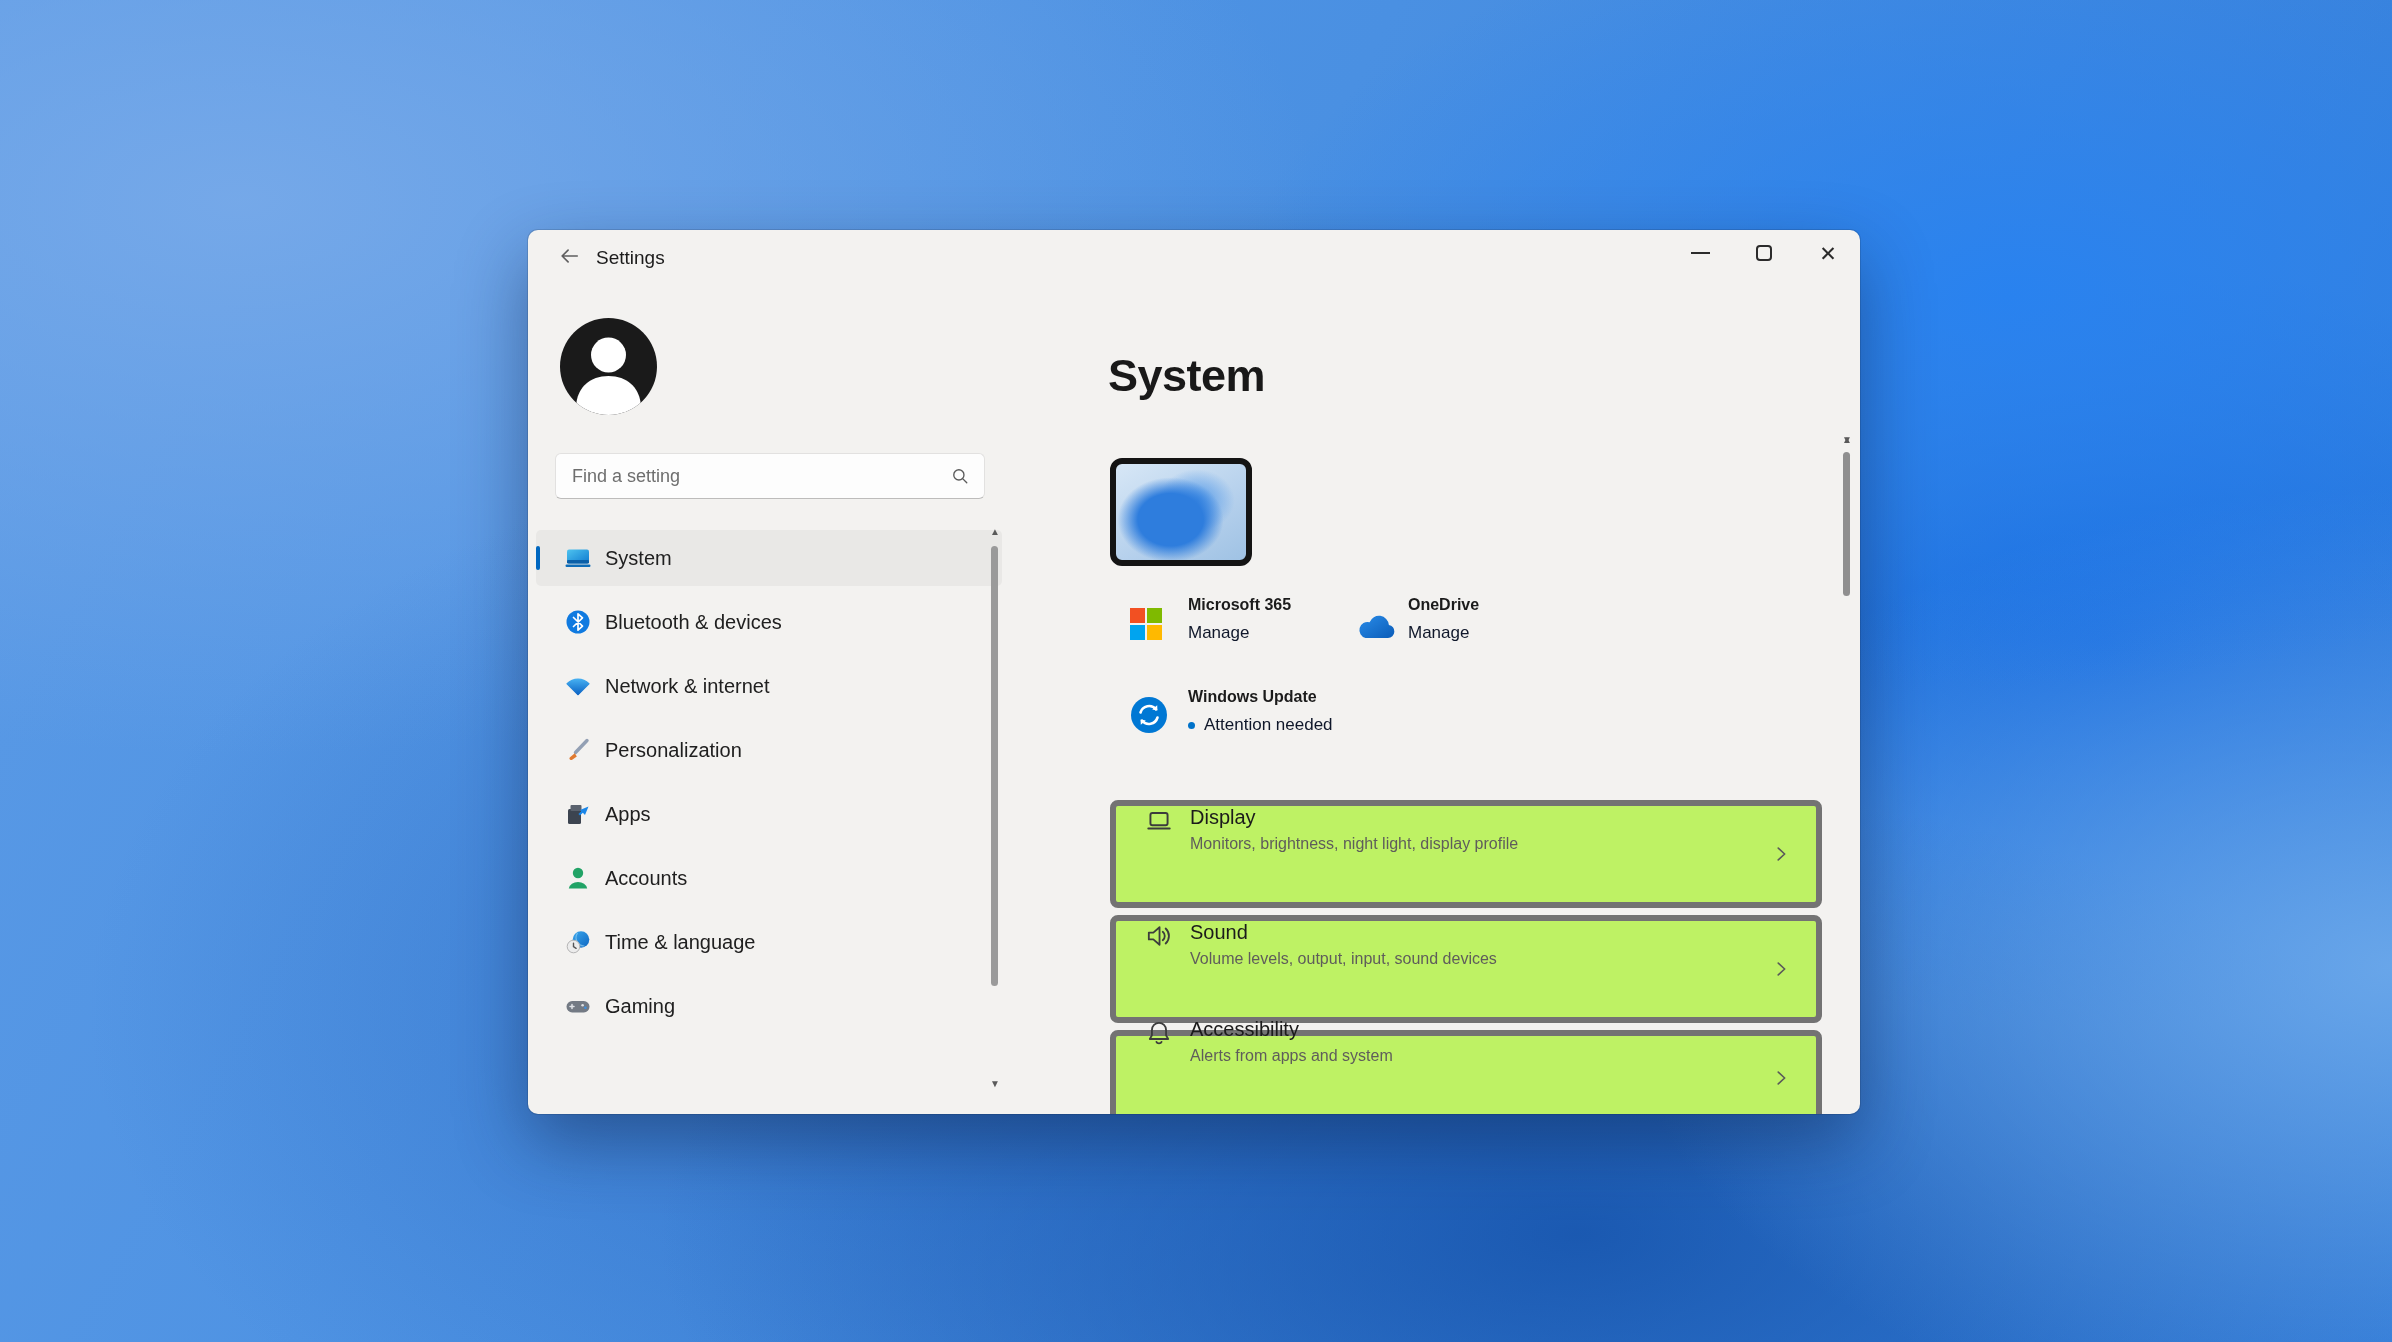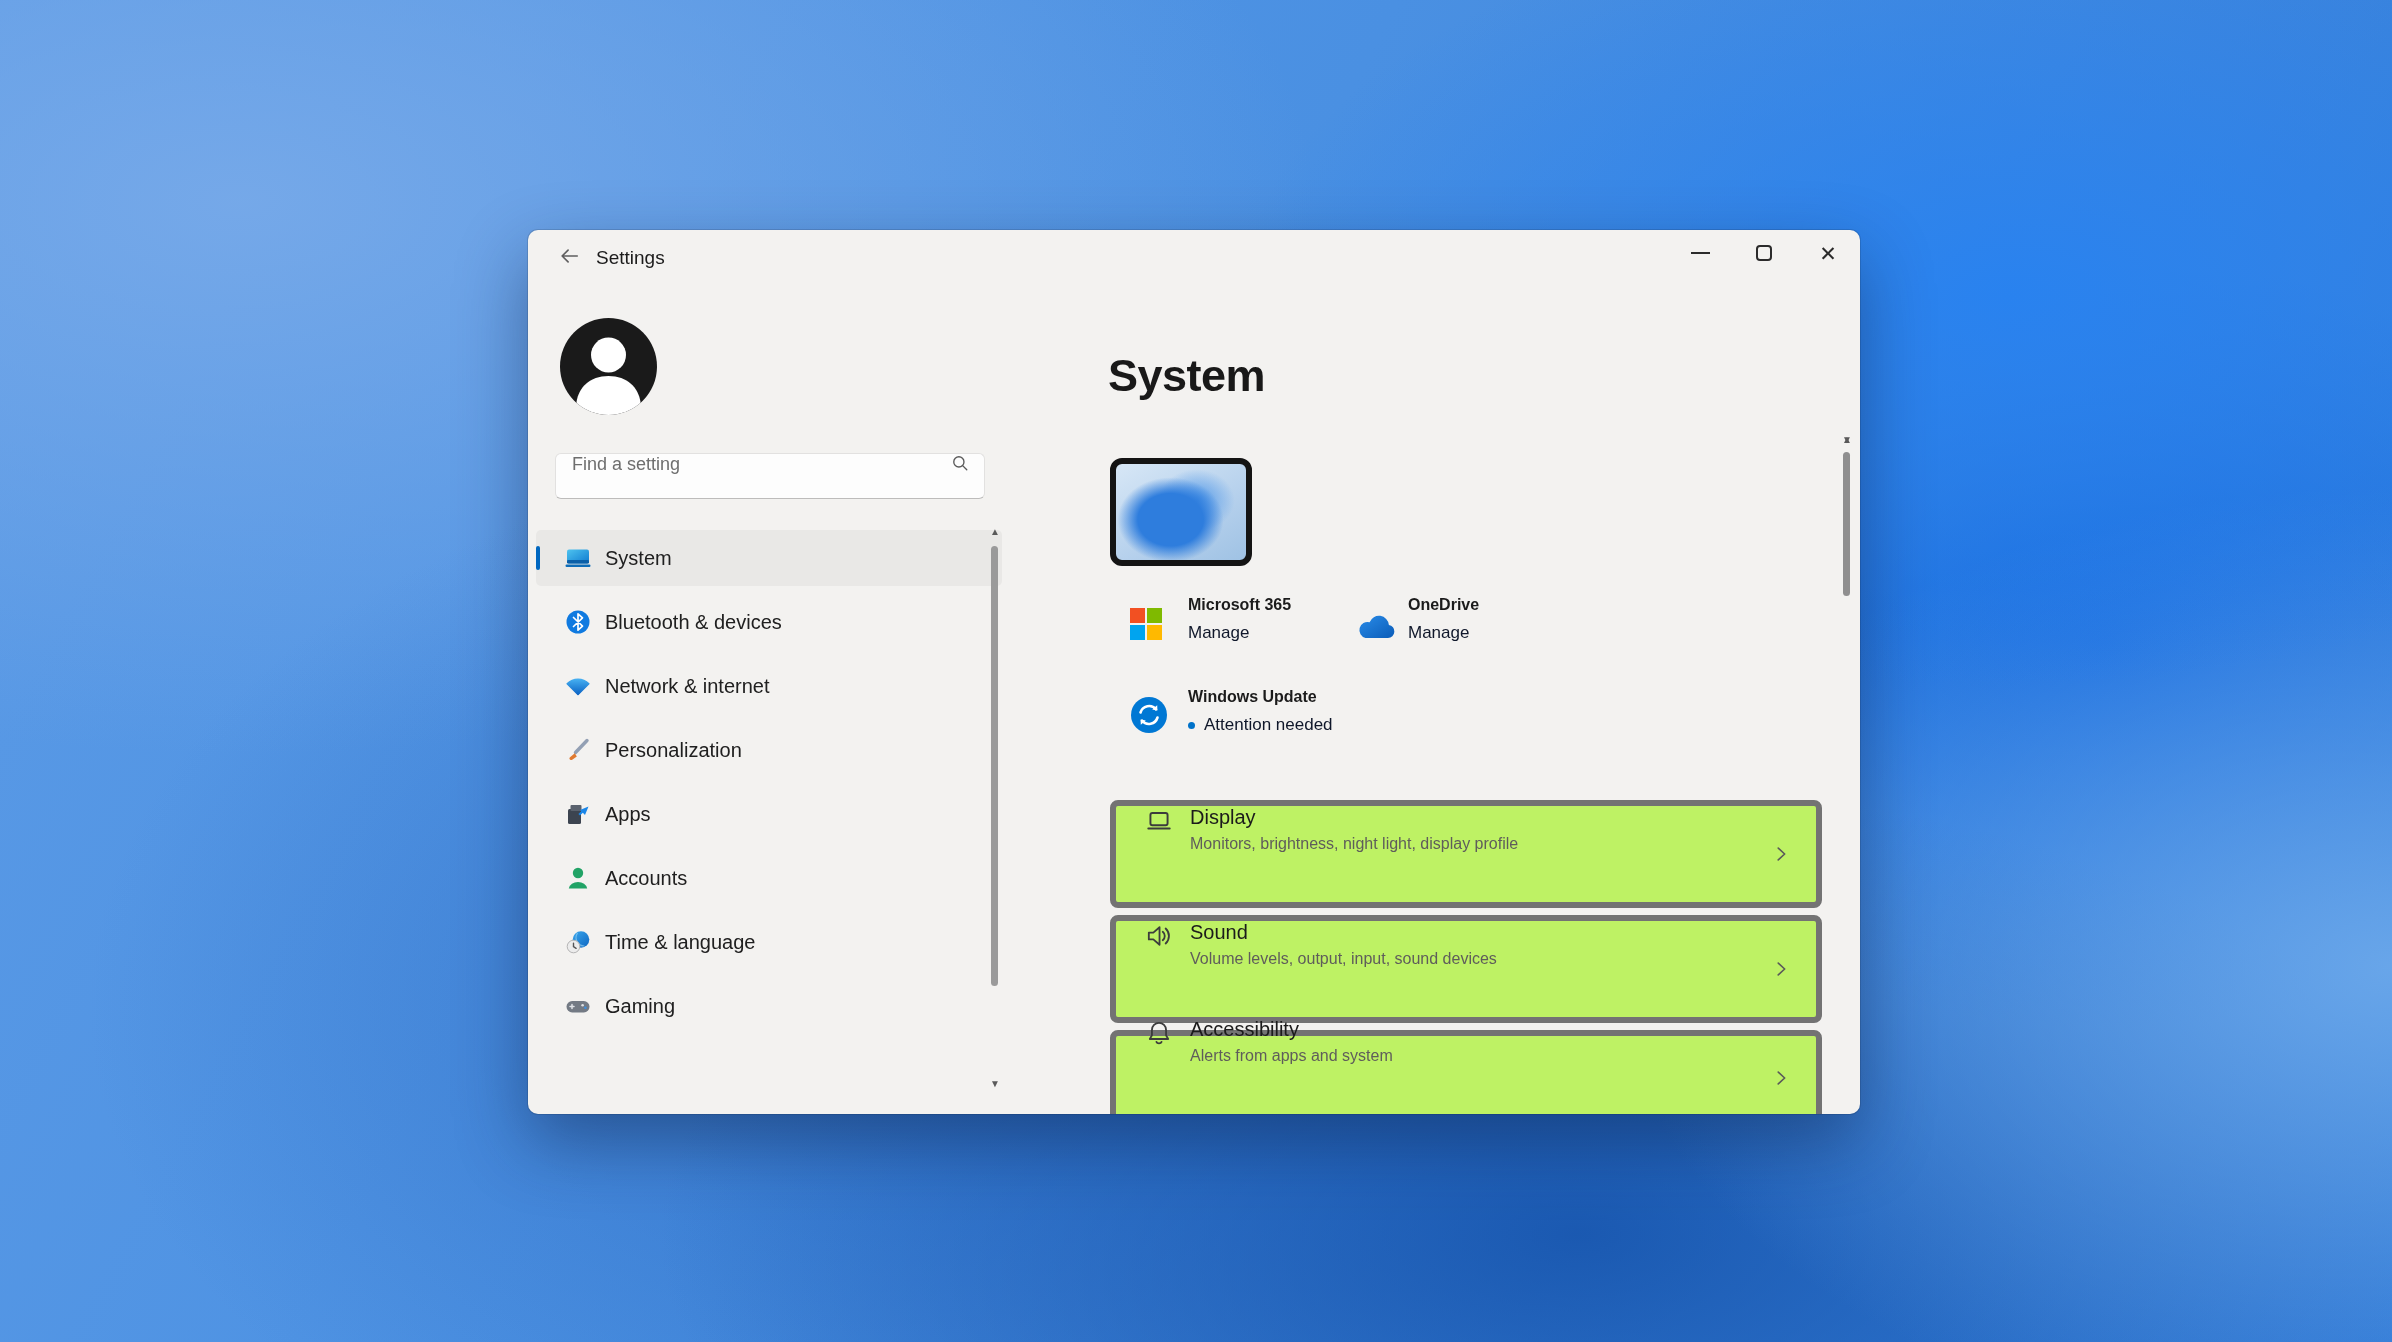--- a/index.html
+++ b/index.html
@@ -34,21 +34,21 @@
   .cap-btn { width:64px; height:46px; display:flex; align-items:center; justify-content:center; }
   .min-glyph { width:19px; height:2px; background:#2b2b2b; }
   .max-glyph { width:16px; height:16px; border:2px solid #2b2b2b; border-radius:4px; }
   .close-glyph { font-size:21px; color:#2b2b2b; line-height:1; }
   
   .sidebar { position:absolute; left:0; top:56px; width:482px; bottom:0; }
   .avatar { position:absolute; left:32px; top:32px; width:97px; height:97px; }
   .search-box {
     position:absolute; left:27px; top:167px; width:430px; height:46px;
     background:#fdfdfd; border:1px solid #e2e1e0; border-bottom-color:#bdbcbb;
-    border-radius:6px; display:flex; align-items:flex-start;
+    border-radius:6px; display:flex; align-items:center;
   }
   .search-box input {
     flex:1; border:none; outline:none; background:transparent;
     font-family:inherit; font-size:18px; color:#3a3a3a; padding:0 10px 0 16px;
   }
   .search-box input::placeholder { color:#6e6e6e; }
   .search-icon-wrap { margin-right:15px; display:flex; }
   .nav { position:absolute; left:8px; top:244px; width:466px; }
   .nav-item {
     position:relative; height:56px; margin-bottom:8px; border-radius:5px;

